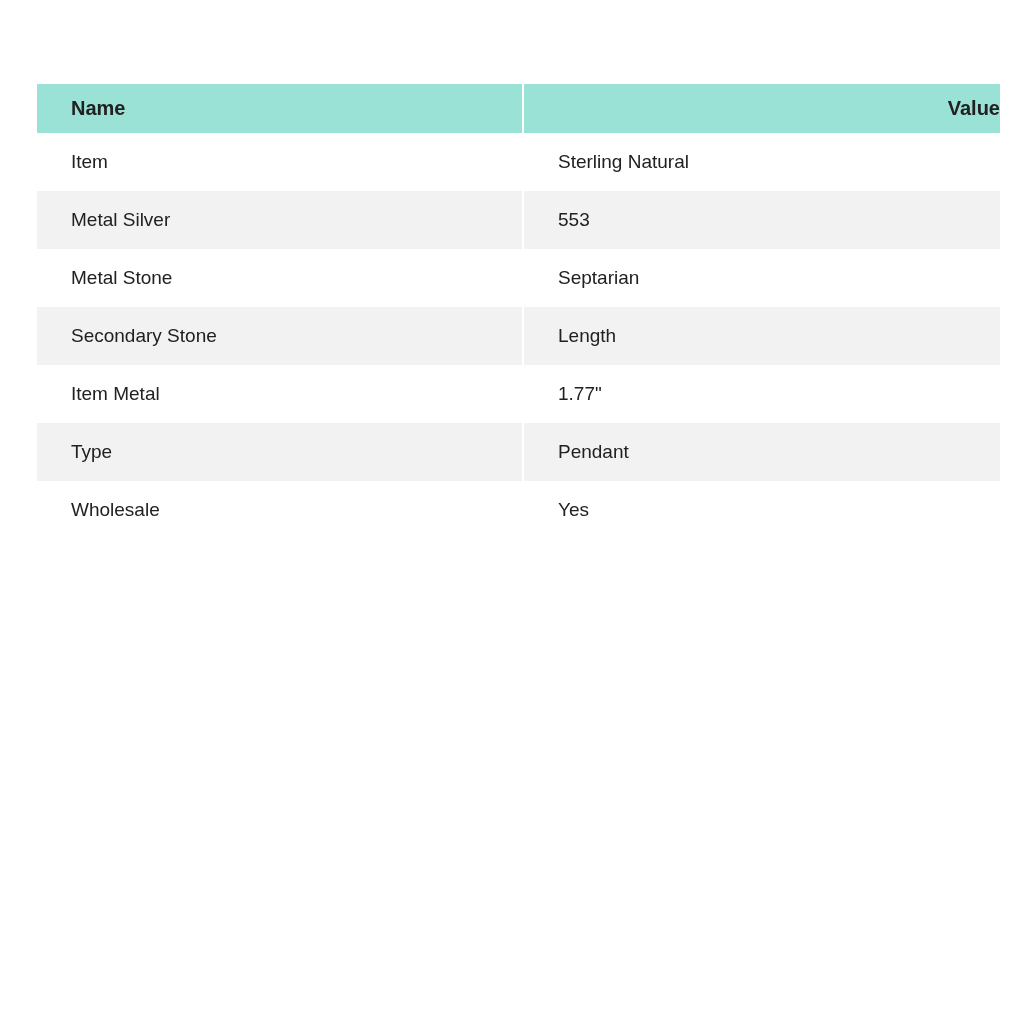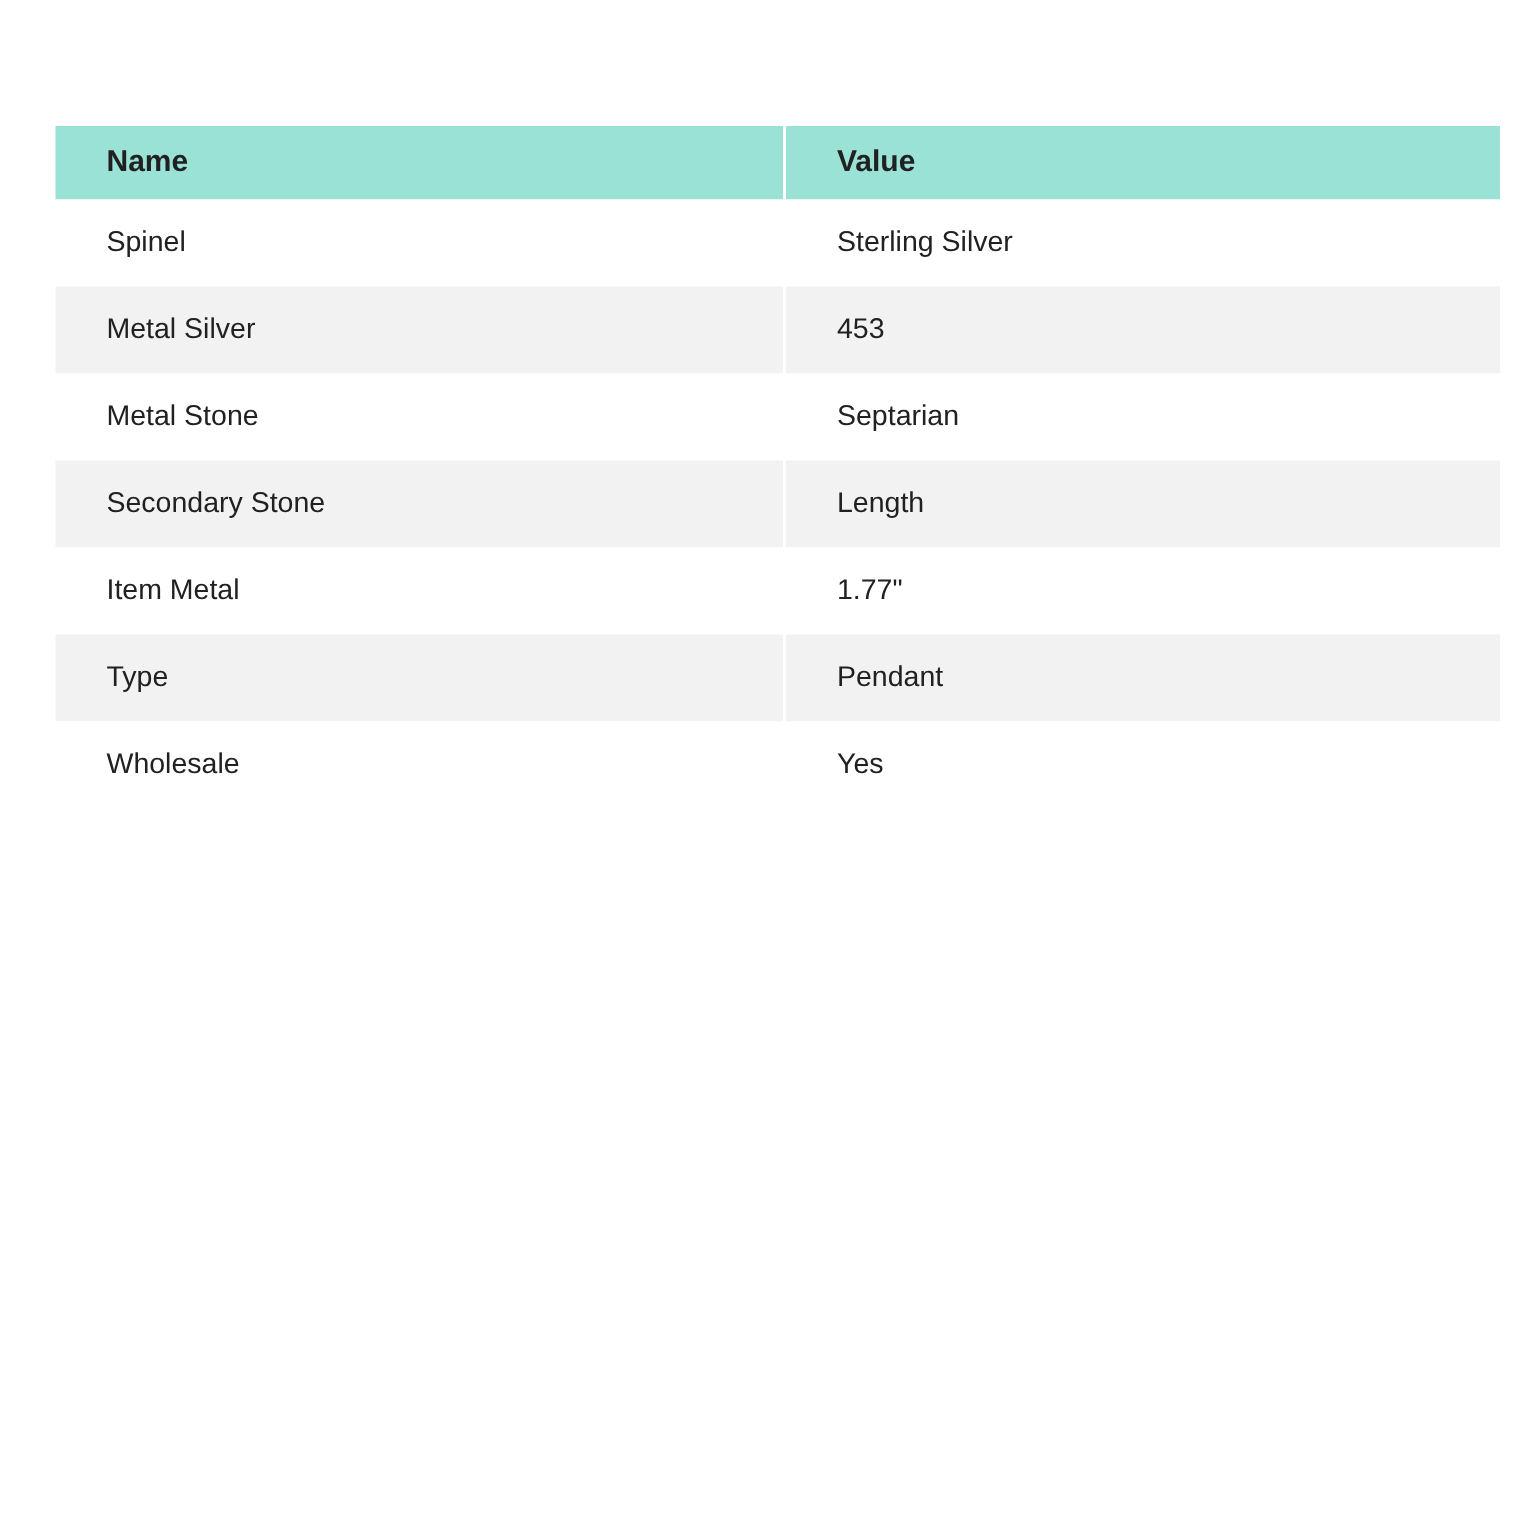--- a/index.html
+++ b/index.html
@@ -37,20 +37,21 @@
     color: var(--text, #1c1c1c);
     font-size: 20px;
     font-weight: 700;
     text-align: left;
     padding-left: 34px;
     vertical-align: middle;
   }
 
   th + th {
     border-left: 2px solid var(--divider, #ffffff);
+    text-align: right;
   }
 
   td {
     height: 58px;
     color: var(--text, #212121);
     font-size: 19px;
     font-weight: 400;
     text-align: left;
     padding-left: 34px;
     vertical-align: middle;
@@ -75,26 +76,26 @@
       <col class="col-value">
     </colgroup>
     <thead>
       <tr>
         <th>Name</th>
         <th>Value</th>
       </tr>
     </thead>
     <tbody>
       <tr>
-        <td>Spinel</td>
-        <td>Sterling Silver</td>
+        <td>Item</td>
+        <td>Sterling Natural</td>
       </tr>
       <tr>
         <td>Metal Silver</td>
-        <td>453</td>
+        <td>553</td>
       </tr>
       <tr>
         <td>Metal Stone</td>
         <td>Septarian</td>
       </tr>
       <tr>
         <td>Secondary Stone</td>
         <td>Length</td>
       </tr>
       <tr>

